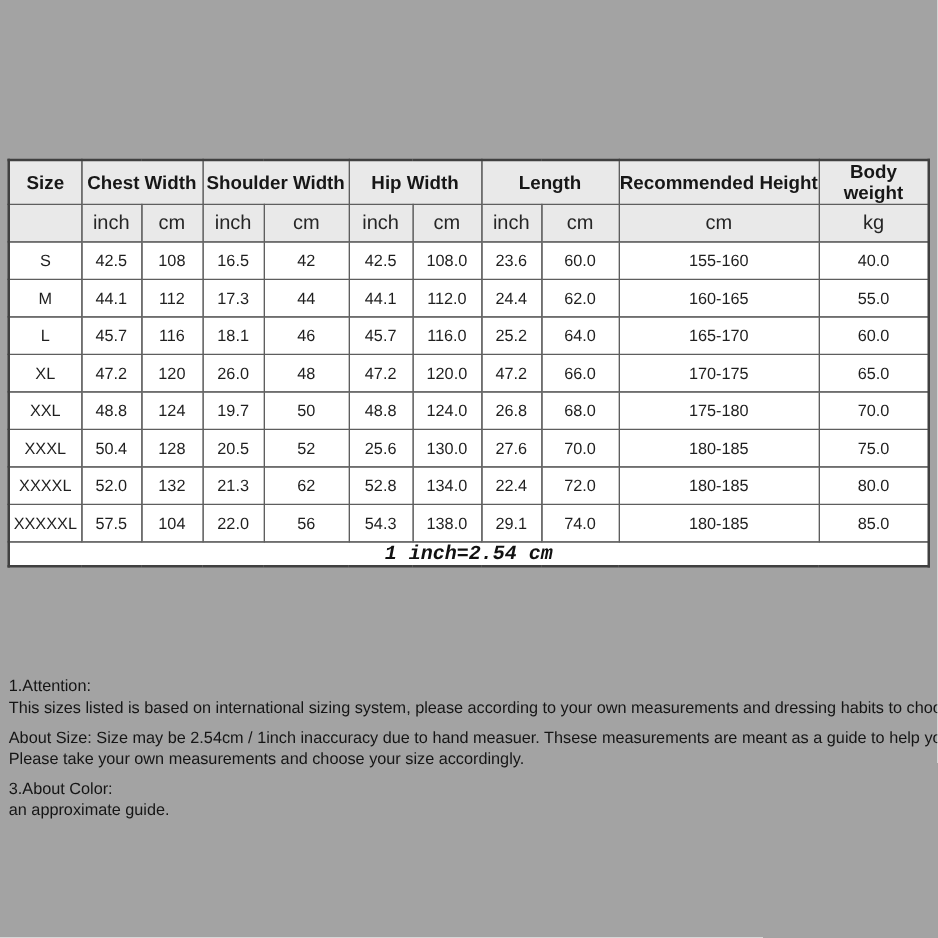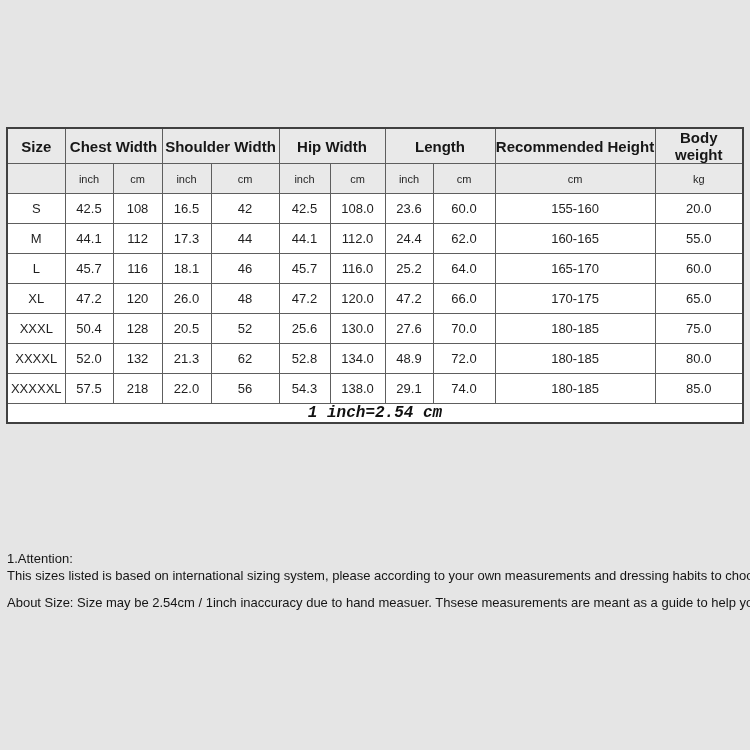--- a/index.html
+++ b/index.html
@@ -1,21 +1,21 @@
 <!DOCTYPE html>
 <html><head>
 <meta charset="utf-8">
 <style>
   * { margin: 0; padding: 0; box-sizing: border-box; }
   html, body { background: #ffffff; }
   .page {
     position: relative;
     width: 750px;
     height: 750px;
-    background: #e5e5e5;
+    background: #a3a3a3;
     overflow: hidden;
     font-family: "Liberation Sans", sans-serif;
     color: #1c1c1c;
     padding-left: 16px;
   }
   table.size-chart {
     position: absolute;
     left: 6px;
     top: 127px;
     width: 738px;
@@ -32,21 +32,21 @@
   }
   thead th.main-head {
     background: #e9e9e9;
     font-size: 15px;
     font-weight: bold;
     height: 35px;
     color: #171717;
   }
   thead th.unit-head {
     background: #e9e9e9;
-    font-size: 11px;
+    font-size: 16px;
     font-weight: normal;
     height: 30px;
     color: #262626;
     margin-top: 12px;
   }
   tbody td {
     font-size: 13px;
     height: 30px;
     background: #ffffff;
     color: #1f1f1f;
@@ -59,21 +59,21 @@
     background: #ffffff;
     color: #111111;
     font-style: italic;
   }
   .info-wrap {
     position: absolute;
     left: 7px;
     top: 540px;
     width: 743px;
   }
-  .info-section { margin-bottom: 7px; margin-top: 10px; }
+  .info-section { margin-bottom: 7px; }
   .info-heading {
     font-size: 13px;
     line-height: 17px;
     color: #151515;
   }
   .info-line {
     font-size: 13px;
     line-height: 17px;
     white-space: nowrap;
     color: #151515;
@@ -127,21 +127,21 @@
           <td>S</td>
           <td>42.5</td>
           <td>108</td>
           <td>16.5</td>
           <td>42</td>
           <td>42.5</td>
           <td>108.0</td>
           <td>23.6</td>
           <td>60.0</td>
           <td>155-160</td>
-          <td>20.0</td>
+          <td>40.0</td>
         </tr>
         <tr>
           <td>M</td>
           <td>44.1</td>
           <td>112</td>
           <td>17.3</td>
           <td>44</td>
           <td>44.1</td>
           <td>112.0</td>
           <td>24.4</td>
@@ -169,49 +169,62 @@
           <td>26.0</td>
           <td>48</td>
           <td>47.2</td>
           <td>120.0</td>
           <td>47.2</td>
           <td>66.0</td>
           <td>170-175</td>
           <td>65.0</td>
         </tr>
         <tr>
+          <td>XXL</td>
+          <td>48.8</td>
+          <td>124</td>
+          <td>19.7</td>
+          <td>50</td>
+          <td>48.8</td>
+          <td>124.0</td>
+          <td>26.8</td>
+          <td>68.0</td>
+          <td>175-180</td>
+          <td>70.0</td>
+        </tr>
+        <tr>
           <td>XXXL</td>
           <td>50.4</td>
           <td>128</td>
           <td>20.5</td>
           <td>52</td>
           <td>25.6</td>
           <td>130.0</td>
           <td>27.6</td>
           <td>70.0</td>
           <td>180-185</td>
           <td>75.0</td>
         </tr>
         <tr>
           <td>XXXXL</td>
           <td>52.0</td>
           <td>132</td>
           <td>21.3</td>
           <td>62</td>
           <td>52.8</td>
           <td>134.0</td>
-          <td>48.9</td>
+          <td>22.4</td>
           <td>72.0</td>
           <td>180-185</td>
           <td>80.0</td>
         </tr>
         <tr>
           <td>XXXXXL</td>
           <td>57.5</td>
-          <td>218</td>
+          <td>104</td>
           <td>22.0</td>
           <td>56</td>
           <td>54.3</td>
           <td>138.0</td>
           <td>29.1</td>
           <td>74.0</td>
           <td>180-185</td>
           <td>85.0</td>
         </tr>
       </tbody>
@@ -222,18 +235,21 @@
     </tfoot>
   </table>
 
   <div class="info-wrap">
       <div class="info-section">
         <div class="info-heading">1.Attention:</div>
         <div class="info-line">This sizes listed is based on international sizing system, please according to your own measurements and dressing habits to choose your suitable size.</div>
       </div>
       <div class="info-section">
         <div class="info-line">About Size: Size may be 2.54cm / 1inch inaccuracy due to hand measuer. Thsese measurements are meant as a guide to help you select the correct size.</div>
+        <div class="info-line">Please take your own measurements and choose your size accordingly.</div>
       </div>
       <div class="info-section">
+        <div class="info-heading">3.About Color:</div>
+        <div class="info-line">an approximate guide.</div>
       </div>
     </div>
 
 </div>
 
 </body></html>

